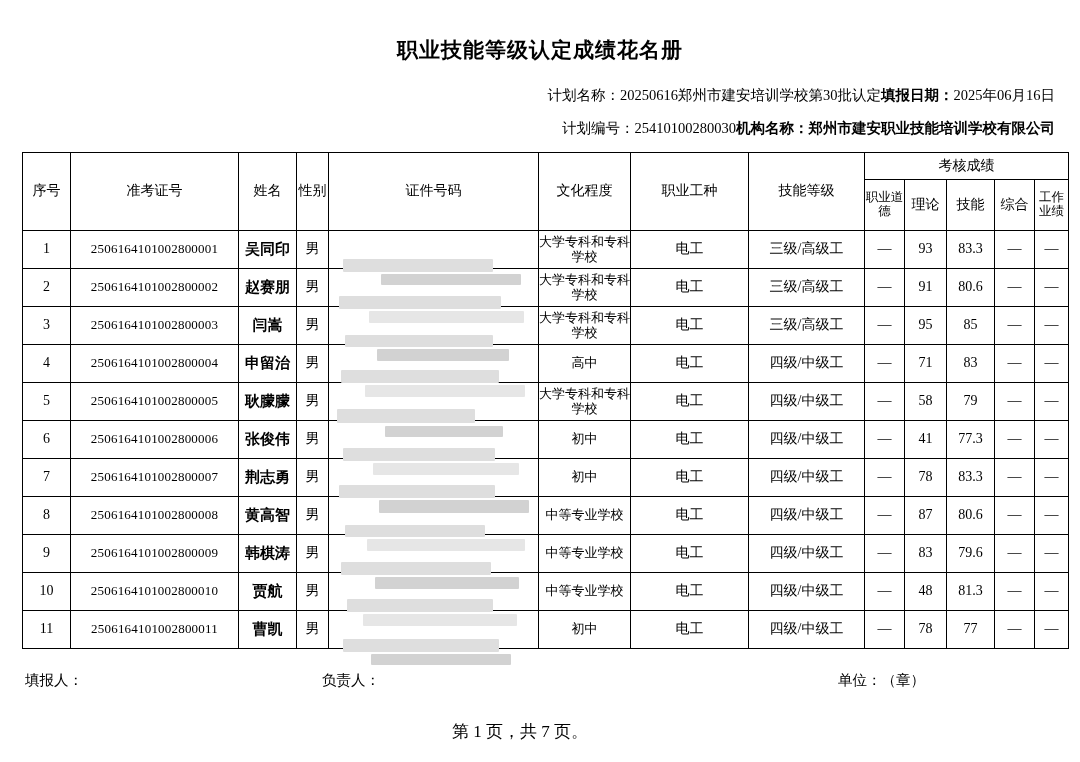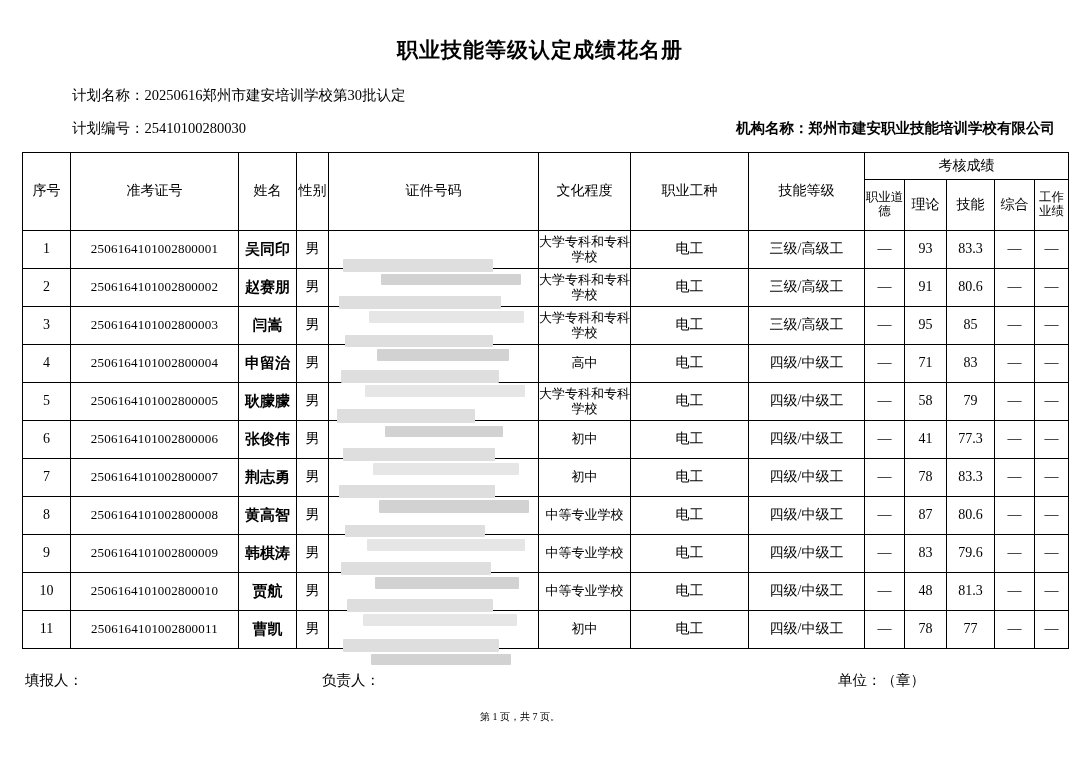--- a/index.html
+++ b/index.html
@@ -24,21 +24,21 @@
   .doc-title {
     text-align: center;
     font-size: 21px;
     font-weight: bold;
     letter-spacing: 1px;
     margin-top: 36px;
     font-family: Liberation Sans, sans-serif;
   }
   .meta-row {
     display: flex;
-    justify-content: space-between;
+    justify-content: flex-end;
     align-items: baseline;
     font-size: 14.5px;
     margin-top: 22px;
     padding: 0 3px;
     margin-left: 47px;
   }
   .meta-row.second { margin-top: 14px; }
   .meta-left, .meta-right { white-space: nowrap; }
   .meta-label { font-weight: normal; }
   .meta-strong { font-weight: bold; }
@@ -94,35 +94,38 @@
     display: flex;
     font-size: 14.5px;
     margin-top: 22px;
     padding: 0 3px;
   }
   .footer-row .f1 { width: 33%; }
   .footer-row .f2 { width: 40%; }
   .footer-row .f3 { width: 27%; text-align: right; padding-right: 130px; }
   .page-num {
     text-align: center;
-    font-size: 10px;
-    margin-top: 20px;
+    font-size: 17px;
+    margin-top: 30px;
     padding-right: 40px;
   }
 </style>
 </head>
 <body>
 
 <div class="page">
 
   <div class="doc-title">职业技能等级认定成绩花名册</div>
 
   <div class="meta-row">
     <div class="meta-left">
       <span class="meta-label">计划名称：</span><span class="meta-value">20250616郑州市建安培训学校第30批认定</span>
+    </div>
+    <div class="meta-right">
+      <span class="meta-strong">填报日期：</span><span class="meta-value">2025年06月16日</span>
     </div>
   </div>
 
   <div class="meta-row second">
     <div class="meta-left">
       <span class="meta-label">计划编号：</span><span class="meta-value">25410100280030</span>
     </div>
     <div class="meta-right">
       <span class="meta-strong">机构名称：</span><span class="meta-strong">郑州市建安职业技能培训学校有限公司</span>
     </div>

